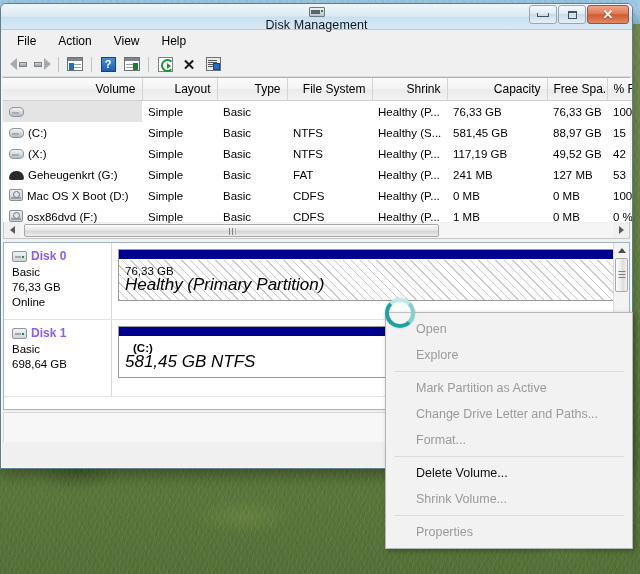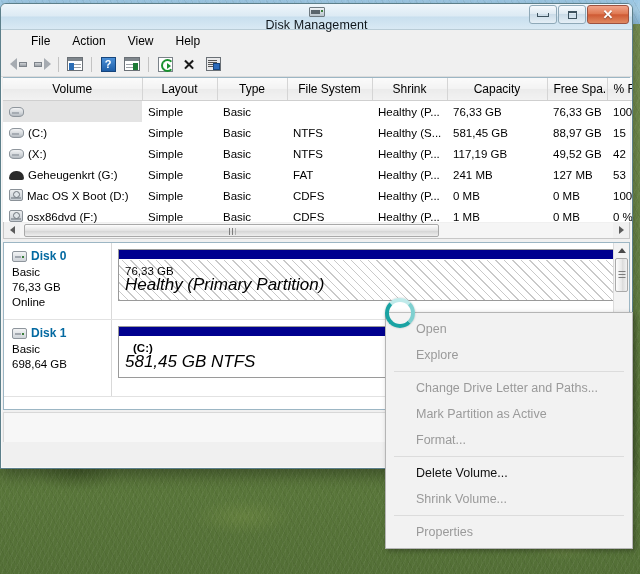--- a/index.html
+++ b/index.html
@@ -70,21 +70,21 @@
   }
   .wbtn.close{
     width:42px;border-color:#9d5240;
     background:linear-gradient(180deg,#f0a48a 0%,#e07a54 45%,#cf5a34 52%,#e08a62 100%);
   }
   .wbtn .glyph-min{width:10px;height:3px;border:1px solid #3d525e;border-top:none;background:transparent;}
   .wbtn .glyph-max{width:9px;height:8px;border:1px solid #3d525e;border-top-width:2px;box-sizing:border-box;}
   .wbtn .glyph-close{color:#fff;font-size:13px;font-weight:bold;line-height:1;text-shadow:0 1px 1px rgba(0,0,0,.4);font-family:"Liberation Sans",sans-serif;}
 
   
-  .menubar{height:22px;display:flex;align-items:center;padding-left:20px;background:#f0f0f0;}
+  .menubar{height:22px;display:flex;align-items:center;padding-left:6px;background:#f0f0f0;}
   .menu-item{font-size:12px;color:#000;padding:3px 10px;margin-right:2px;border-radius:2px;}
 
   
   .toolbar{
     height:24px;display:flex;align-items:center;padding-left:6px;gap:2px;
     background:#f0f0f0;border-bottom:1px solid #dcdcdc;
   }
   .tb{width:22px;height:20px;display:flex;align-items:center;justify-content:center;position:relative;}
   .tsep{width:1px;height:15px;background:#c3c3c3;margin:0 3px;}
   .ar-wrap{width:17px;height:13px;position:relative;}
@@ -107,21 +107,21 @@
   .x-ico{font-size:15px;color:#1a1a1a;font-weight:bold;line-height:1;}
   .props-ico{width:15px;height:14px;background:#e9e9ea;border:1px solid #6a7076;position:relative;box-sizing:border-box;}
   .props-ico:before{content:"";position:absolute;left:1px;top:1px;width:9px;height:8px;background:
     repeating-linear-gradient(0deg,#555 0 1px,#e9e9ea 1px 2px);}
   .props-ico:after{content:"";position:absolute;right:0px;bottom:0px;width:7px;height:7px;background:#2c6bbb;border:1px solid #17457e;box-sizing:border-box;}
 
   
   .listwrap{position:relative;background:#fff;height:145px;border-top:1px solid #9cb6c4;margin:0 2px;box-sizing:border-box;}
   table.vol{border-collapse:collapse;width:100%;table-layout:fixed;font-size:11.5px;color:#000;}
   table.vol th{
-    font-weight:normal;text-align:center;padding:3px 6px;height:16px;
+    font-weight:normal;text-align:right;padding:3px 6px;height:16px;
     background:linear-gradient(180deg,#fbfbfb 0%,#f3f3f3 48%,#ebebeb 52%,#f2f2f2 100%);
     border-right:1px solid #d5d5d5;border-bottom:1px solid #cfcfcf;
     font-size:12px;white-space:nowrap;overflow:hidden;margin-top:40px;
   }
   table.vol td{padding:2px 6px;height:17px;white-space:nowrap;overflow:hidden;font-size:11.5px;border:none;}
   tr.sel td.volcell{background:#e4e4e4;}
   .vicon{display:inline-block;width:15px;height:10px;margin-right:4px;vertical-align:-1px;position:relative;}
   .vicon.hdd{background:linear-gradient(180deg,#f2f3f4 0%,#d2d6da 60%,#b4bac0 100%);border:1px solid #8e959c;border-radius:5px/4px;box-sizing:border-box;}
   .vicon.hdd:after{content:"";position:absolute;left:2px;top:4px;width:7px;height:2px;background:#a6acb3;}
   .vicon.usb{background:#2a2a2a;border-radius:7px 7px 2px 2px;height:9px;}
@@ -138,21 +138,21 @@
   .hs-tri.r{border-left:5px solid #5b5b5b;}
   .hs-track{flex:1;height:15px;background:#f5f5f5;position:relative;}
   .hs-thumb{position:absolute;left:4px;top:1px;width:415px;height:13px;background:linear-gradient(180deg,#fdfdfd,#e3e3e3 50%,#d2d2d2 51%,#eeeeee);border:1px solid #a9a9a9;border-radius:2px;box-sizing:border-box;}
   .hs-grip{position:absolute;left:50%;top:3px;transform:translateX(-50%);width:7px;height:7px;
     background:repeating-linear-gradient(90deg,#7d7d7d 0 1px,transparent 1px 3px);}
 
   
   .diskpane{position:relative;margin:3px 2px 0 2px;height:168px;background:#fff;border:1px solid #9cb6c4;box-sizing:border-box;overflow:hidden;}
   .diskrow{display:flex;height:76px;border-bottom:1px solid #e2e2e2;}
   .diskinfo{width:108px;flex:none;border-right:1px solid #d9d9d9;padding:6px 0 0 8px;box-sizing:border-box;background:#fff;}
-  .diskinfo .dname{font-size:12px;font-weight:bold;color:#0369a1;display:flex;align-items:center;margin-bottom:2px;}
+  .diskinfo .dname{font-size:12px;font-weight:bold;color:#8b5cf6;display:flex;align-items:center;margin-bottom:2px;}
   .dico{width:15px;height:11px;margin-right:4px;background:linear-gradient(180deg,#f2f3f4,#cfd4d9);border:1px solid #8e959c;border-radius:2px;box-sizing:border-box;position:relative;}
   .dico:after{content:"";position:absolute;left:2px;top:4px;width:6px;height:2px;background:#a1a7ae;}
   .dico:before{content:"";position:absolute;right:2px;top:4px;width:2px;height:2px;background:#3a7d3a;}
   .diskinfo .dline{font-size:11.5px;color:#000;line-height:15px;}
   .partarea{flex:1;padding:6px 8px 0 6px;box-sizing:border-box;position:relative;}
   .part{border:1px solid #9a9a9a;box-sizing:border-box;background:#fff;}
   .part .cap{height:9px;background:#00008f;border-bottom:1px solid #fff;}
   .part .bodyhatch{
     height:40px;padding:4px 6px;box-sizing:border-box;
     background-color:#fff;
@@ -436,22 +436,22 @@
   </div>
 
 
   <div class="statusarea"></div>
 </div>
 
 <div id="ctxmenu">
     <div class="mi disabled">Open</div>
     <div class="mi disabled">Explore</div>
     <div class="msep"></div>
+    <div class="mi disabled">Mark Partition as Active</div>
     <div class="mi disabled">Change Drive Letter and Paths...</div>
-    <div class="mi disabled">Mark Partition as Active</div>
     <div class="mi disabled">Format...</div>
     <div class="msep"></div>
     <div class="mi">Delete Volume...</div>
     <div class="mi disabled">Shrink Volume...</div>
     <div class="msep"></div>
     <div class="mi disabled">Properties</div>
   </div>
 
 <div id="spinner"></div>
 

